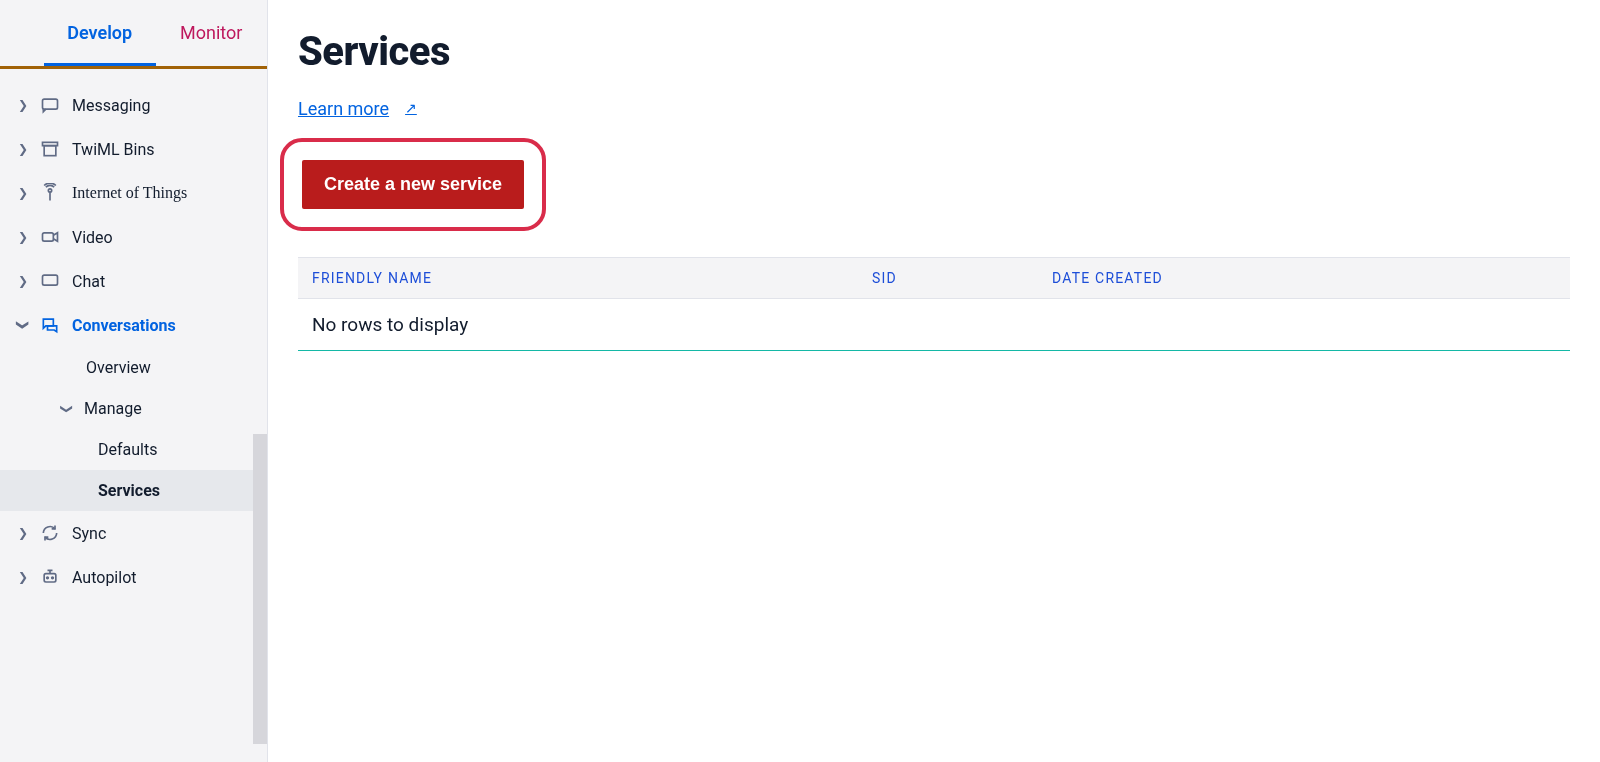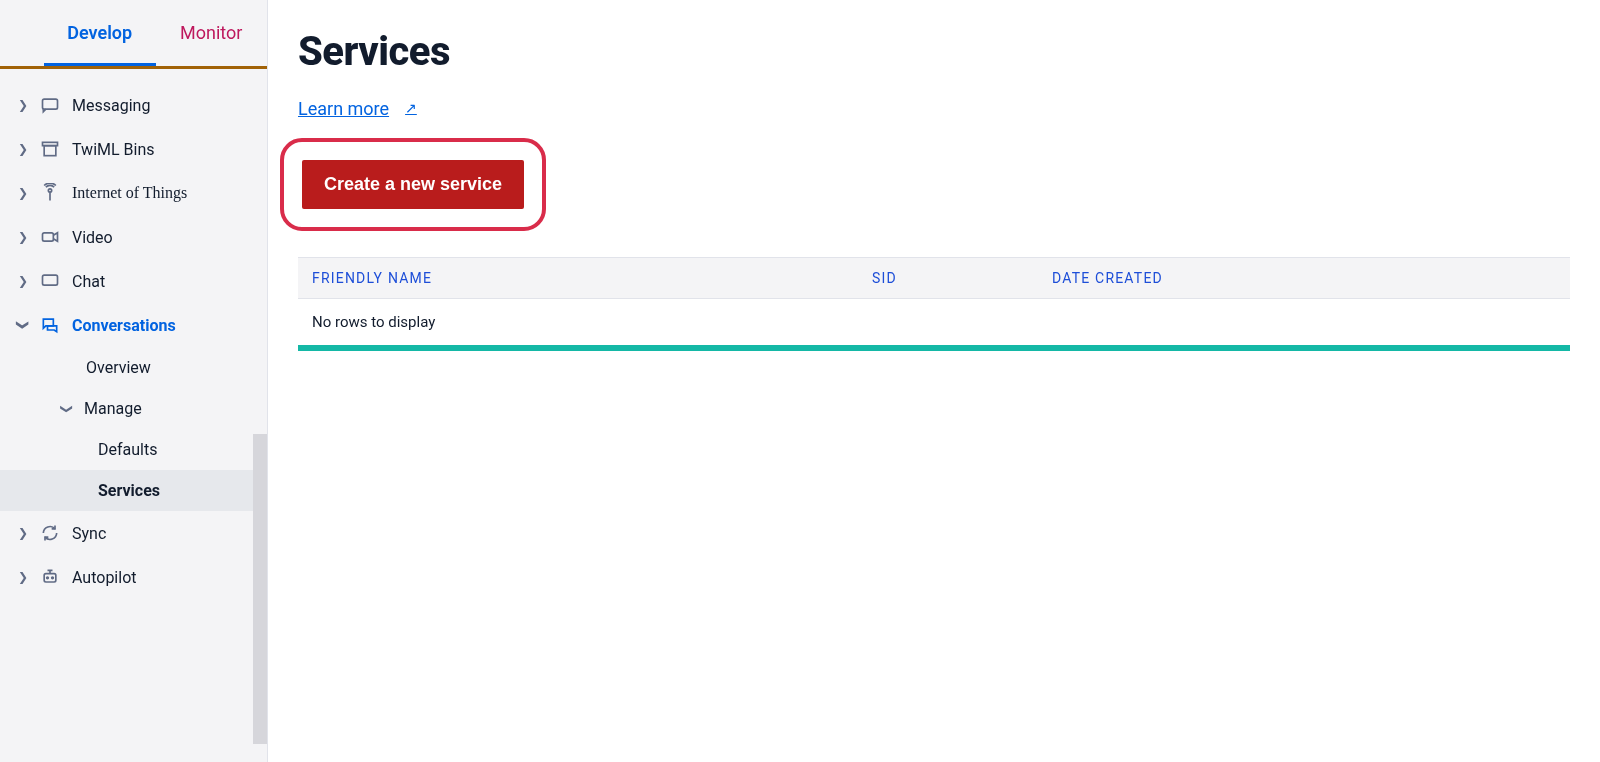--- a/index.html
+++ b/index.html
@@ -168,23 +168,23 @@
     letter-spacing: 1.2px;
     color: #1d4ed8;
     font-weight: 400;
   }
   .th.name { width: 560px; }
   .th.sid  { width: 180px; }
   .th.date { flex:1; }
 
   .empty-row {
     padding: 14px 14px;
-    font-size: 15px;
-    color: #121c2d;
-    border-bottom: 6px solid #14b8a6;
+    font-size: 19px;
+    color: #121c2d;
+    border-bottom: 1px solid #14b8a6;
   }
 
   svg { display:block; }
 </style>
 </head>
 <body>
 
 <aside class="sidebar">
 
   <div class="tabs">

